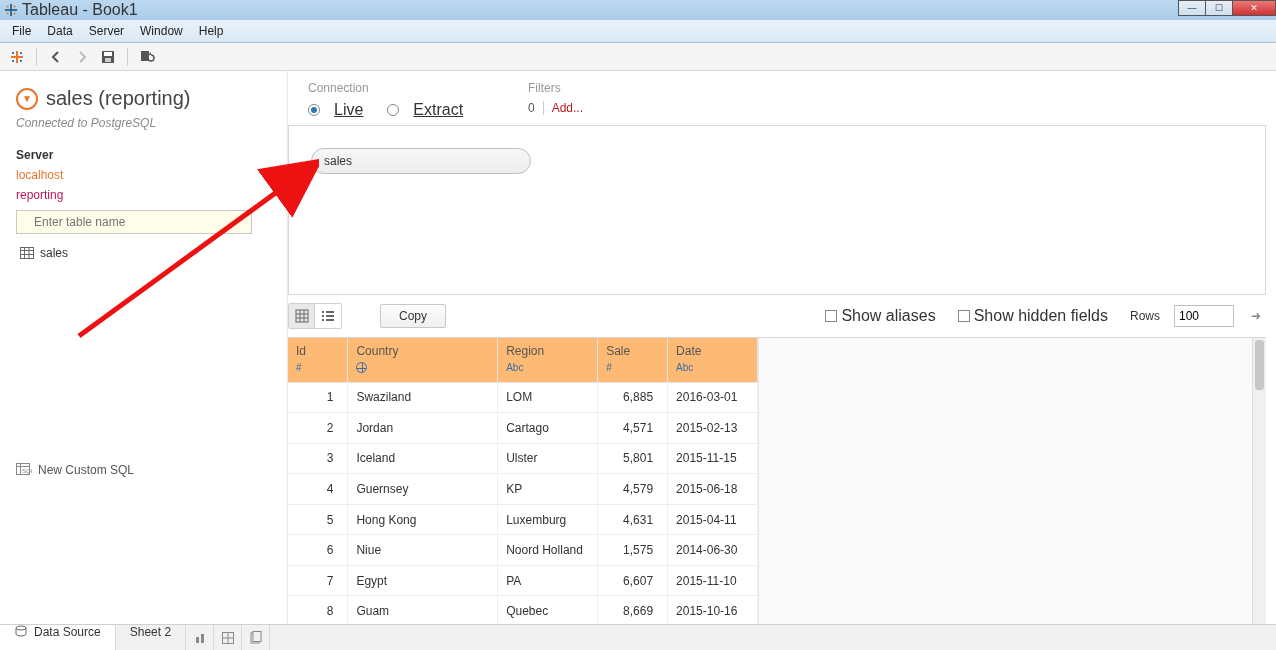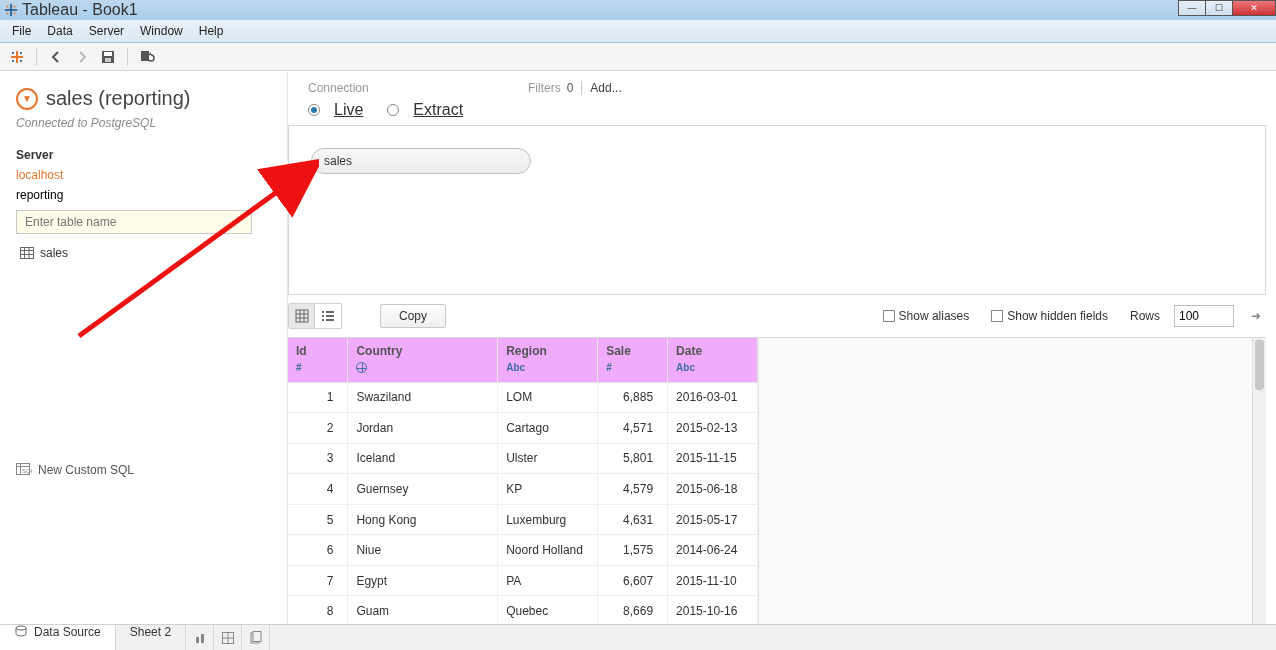--- a/index.html
+++ b/index.html
@@ -28,67 +28,67 @@
 
 .content { display:flex; height: calc(100% - 20px - 20px - 28px - 26px); }
 
 
 .leftpanel { width: 287px; padding: 10px 16px 0 16px; display:flex; flex-direction:column; }
 .ds-header { display:flex; align-items:center; gap:8px; margin-top:6px; }
 .ds-caret { width:22px; height:22px; border:2px solid #e8762d; border-radius:50%; display:flex; align-items:center; justify-content:center; color:#e8762d; font-size:10px; }
 .ds-title { font-size:20px; color:#444; }
 .ds-sub { font-style: italic; color:#8a8a8a; font-size:12px; margin-top:6px; }
 .sec-h { font-weight:600; font-size:12px; margin-top:18px; color:#333; }
-.sec-v { font-size:12px; margin-top:6px; color:#000000; }
+.sec-v { font-size:12px; margin-top:6px; color:#be185d; }
 .link { color:#e8762d; }
-.table-search { margin-top:8px; width: 236px; height:24px; border:1px solid #c8c8c8; background:#fdfde9; padding:2px 8px; font-size:12px; color:#888; }
+.table-search { margin-top:8px; width: 236px; height:24px; border:1px solid #c8c8c8; background:#fdfde9; padding:2px 17px; font-size:12px; color:#888; }
 .table-item { display:flex; align-items:center; gap:6px; margin-top:10px; padding:2px 4px; font-size:12px; }
 .custom-sql { position:absolute; bottom: 150px; left:16px; display:flex; align-items:center; gap:6px; font-size:12px; color:#555; }
 .leftpanel { position: relative; }
 
 
 .rightpanel { flex:1; display:flex; flex-direction:column; border-left:1px solid #e8e8e8; }
 
 
 .conn-row { padding: 10px 20px 6px 20px; display:flex; justify-content:flex-start; gap:60px; align-items:flex-start; }
 .conn-block { display:flex; flex-direction:column; gap:6px; min-width:160px; }
 .conn-label { color:#999; font-size:12px; }
 .conn-opts { display:flex; gap:14px; align-items:center; font-size:16px;text-decoration:underline; }
 .radio { width:12px; height:12px; border:1px solid #888; border-radius:50%; display:inline-flex; align-items:center; justify-content:center; }
 .radio.checked::after { content:""; width:6px; height:6px; background:#2a7ab0; border-radius:50%; }
-.filters-block { display:flex; flex-direction:row; gap:6px; align-items:flex-start; min-width:90px; }
+.filters-block { display:flex; flex-direction:column; gap:6px; align-items:flex-start; min-width:90px; }
 .filters-row { display:flex; align-items:center; gap:8px; font-size:12px; }
 .filters-count { color:#555; padding-right:8px; border-right:1px solid #ccc; }
-.add-link { color:#404040; }
+.add-link { color:#b91c1c; }
 
 
 .canvas { margin: 0 10px 0 0; border:1px solid #d7d7d7; height: 170px; position:relative; background:#fff; }
 .pill { position:absolute; left:22px; top:22px; width:220px; height:26px; border:1px solid #bfbfbf; border-radius:14px; background: linear-gradient(#f7f7f7,#ededed); display:flex; align-items:center; padding:0 12px; font-size:12px; }
 
 
 .arrow-svg { position:absolute; left:-230px; top: 30px; pointer-events:none; }
 
 
 .grid-toolbar { margin: 6px 10px 0 0; display:flex; align-items:center; height:30px; gap:8px; }
 .grid-tool-group { display:flex; border:1px solid #d0d0d0; border-radius:2px; overflow:hidden; }
 .grid-tool { width:26px; height:24px; display:flex; align-items:center; justify-content:center; border-right:1px solid #d0d0d0; background:#fff; }
 .grid-tool:last-child { border-right:none; }
 .grid-tool.active { background:#e8e8e8; }
 .copy-btn { width:66px; height:24px; border:1px solid #c8c8c8; background:linear-gradient(#fdfdfd,#f0f0f0); border-radius:2px; font-size:12px; display:flex; align-items:center; justify-content:center; margin-left:30px; }
 .gt-spacer { flex:1; }
 .chk { width:12px; height:12px; border:1px solid #888; display:inline-block; margin-right:4px; vertical-align:middle; }
-.chk-label { font-size:12px; margin-right:14px; display:inline-flex; align-items:center; }
+.chk-label { font-size:16px; margin-right:14px; display:inline-flex; align-items:center; }
 .rows-label { font-size:12px; margin-right:6px; }
 .rows-input { width:60px; height:22px; border:1px solid #c0c0c0; padding:0 4px; font-size:12px; }
 .goto-arrow { width:20px; height:22px; display:flex; align-items:center; justify-content:center; color:#888; margin-left:4px; }
 
 
 .grid-wrap { margin: 6px 10px 0 0; border-top:1px solid #d7d7d7; overflow:hidden; flex:1; display:flex; position:relative; }
 table.grid { border-collapse:collapse; width:470px; }
-.grid th { text-align:left; font-weight:700; font-size:12px; padding:6px 8px 2px 8px; background:#f0abfc; border-bottom:1px solid #e5e5e5; border-right:1px solid #e5e5e5; vertical-align:top; height:44px; }
+.grid th { text-align:left; font-weight:400; font-size:12px; padding:6px 8px 2px 8px; background:#fdba74; border-bottom:1px solid #e5e5e5; border-right:1px solid #e5e5e5; vertical-align:top; height:44px; }
 .grid th .col-name { color:#555; }
 .grid th .col-type { color:#3a6ea5; font-size:10px; margin-top:4px; display:block; }
 .grid td { font-size:12px; padding:6px 8px; border-bottom:1px solid #eee; border-right:1px solid #f0f0f0; height:30px; }
 .grid td.num { text-align:right; padding-right:14px; }
 .grid-scroll { position:absolute; right:0; top:0; bottom:0; width:14px; background:#f0f0f0; border-left:1px solid #ddd; }
 .grid-scroll-thumb { position:absolute; left:2px; right:2px; top:2px; height:50px; background:#c8c8c8; border-radius:3px; }
 .grid-blank { flex:1; background:#fafafa; border-left:1px solid #e5e5e5; }
 
 
 .bottom-tabs { position:absolute; left:0; right:0; bottom:0; height:26px; background:#f1f1f1; border-top:1px solid #d0d0d0; display:flex; align-items:stretch; }
@@ -326,28 +326,28 @@
               <td>Guernsey</td>
               <td>KP</td>
               <td class="num">4,579</td>
               <td>2015-06-18</td>
             </tr>
             <tr>
               <td class="num">5</td>
               <td>Hong Kong</td>
               <td>Luxemburg</td>
               <td class="num">4,631</td>
-              <td>2015-05-17</td>
+              <td>2015-04-11</td>
             </tr>
             <tr>
               <td class="num">6</td>
               <td>Niue</td>
               <td>Noord Holland</td>
               <td class="num">1,575</td>
-              <td>2014-06-24</td>
+              <td>2014-06-30</td>
             </tr>
             <tr>
               <td class="num">7</td>
               <td>Egypt</td>
               <td>PA</td>
               <td class="num">6,607</td>
               <td>2015-11-10</td>
             </tr>
             <tr>
               <td class="num">8</td>

